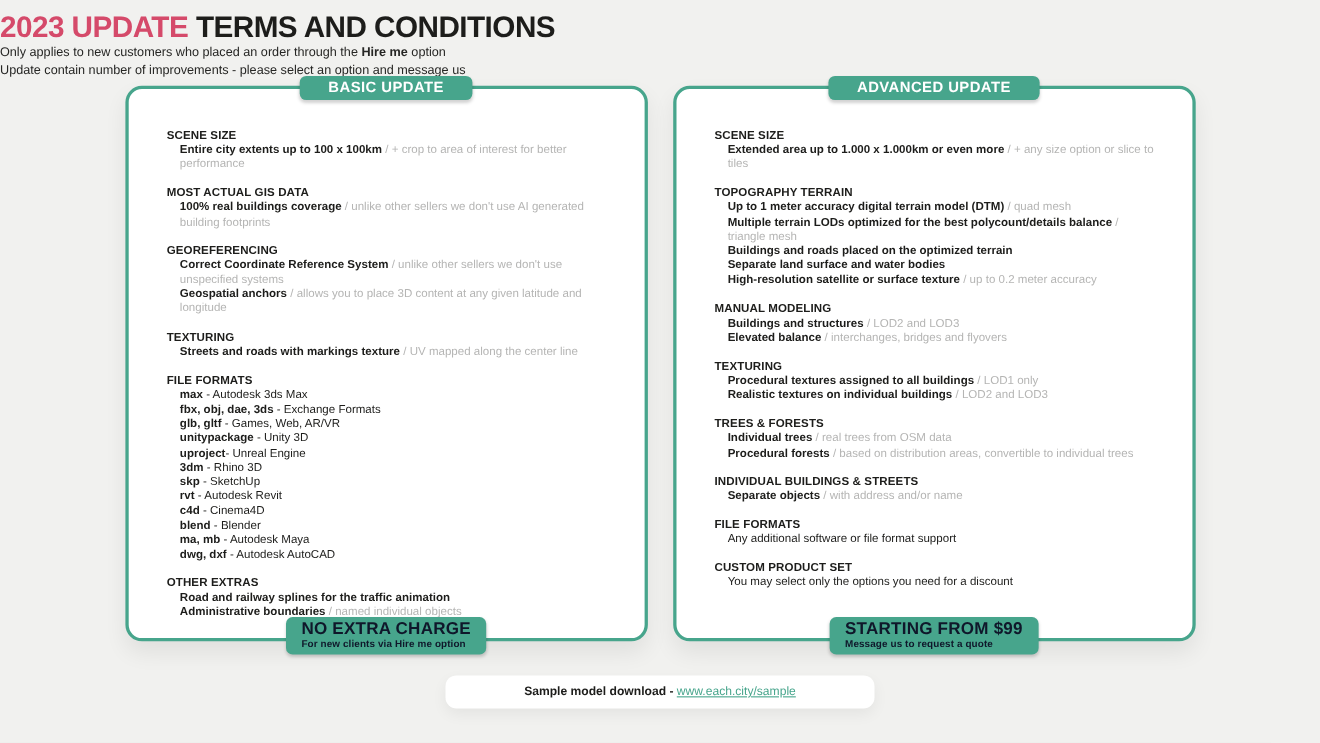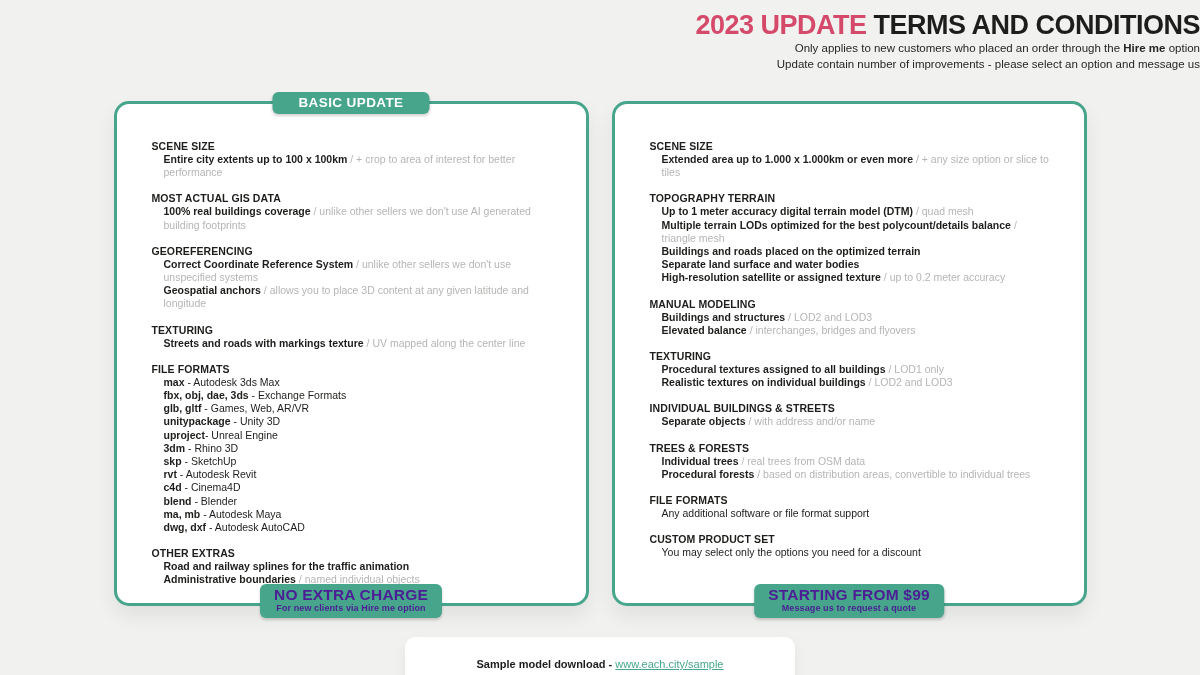--- a/index.html
+++ b/index.html
@@ -12,57 +12,57 @@
   *{box-sizing:border-box}
   html,body{margin:0;padding:0}
   body{background:#e9e9e7}
   .page{
     position:relative;width:1200px;height:675px;margin:0 auto;
     background:var(--bg);
     font-family:"Liberation Sans",sans-serif;color:var(--ink);
     overflow:hidden;
   }
   
-  .header{text-align:right;padding-top:11px}
+  .header{text-align:left;padding-top:11px}
   .title{margin:0;font-size:27px;line-height:29px;font-weight:800;letter-spacing:-0.5px}
   .title .accent{color:var(--pink)}
   .sub{margin:2px 0 0;font-size:11.5px;line-height:13.5px;color:#262624;font-weight:400}
   .sub b{font-weight:700}
   
-  .panels{display:flex;justify-content:center;gap:23px;margin-top:30px}
+  .panels{display:flex;justify-content:center;gap:23px;margin-top:7px}
   .panel{
     position:relative;width:475px;height:505px;background:#ffffff;
     border:3px solid var(--teal);border-radius:15px;
     box-shadow:0 10px 20px rgba(0,0,0,0.07);
   }
   .badge-top{
     position:absolute;top:-12px;left:50%;transform:translateX(-50%);
     background:var(--teal);color:#fff;font-weight:700;font-size:13.5px;
     letter-spacing:0.4px;padding:3px 26px 4px;border-radius:6px;white-space:nowrap;
     box-shadow:0 2px 3px rgba(0,0,0,0.18);
   }
   .badge-bottom{
     position:absolute;bottom:-15px;left:50%;transform:translateX(-50%);
-    background:var(--teal);color:#4c1d95;text-align:center;
+    background:var(--teal);color:#0f172a;
     padding:3px 14px 5px;border-radius:6px;white-space:nowrap;
     box-shadow:0 2px 3px rgba(0,0,0,0.18);
   }
   .badge-bottom .bt{font-size:15.5px;line-height:16px;font-weight:800;letter-spacing:0.2px}
   .badge-bottom .bs{font-size:9px;line-height:10px;font-weight:600;letter-spacing:0.1px}
   .content{padding:36px 34px 0 35px}
   .section{margin-bottom:13px}
   .section h3{margin:0;font-size:10.5px;line-height:13px;font-weight:800;letter-spacing:0.1px}
   .item{font-size:10.5px;line-height:13.2px;padding-left:12px}
   .item .main{font-weight:700}
   .item .plain{font-weight:400}
   .item .note{color:var(--gray);font-weight:400}
   
   .footer-pill{
     margin:31px auto 0;width:fit-content;background:#ffffff;border-radius:10px;
-    padding:21px 72px;font-size:11px;line-height:12px;font-weight:700;
+    padding:9px 72px;font-size:11px;line-height:12px;font-weight:700;
     box-shadow:0 5px 14px rgba(0,0,0,0.06);
   }
   .footer-pill a{color:var(--teal);font-weight:400;text-decoration:underline;cursor:pointer}
 </style>
 </head>
 <body>
 
 <div class="page">
 
   <div class="header">
@@ -114,51 +114,52 @@
             <div class="item"><span class="main">Administrative boundaries</span><span class="note"> / named individual objects</span></div>
           </div>
         </div>
       <div class="badge-bottom">
         <div class="bt">NO EXTRA CHARGE</div>
         <div class="bs">For new clients via Hire me option</div>
       </div>
     </section>
 
     <section class="panel">
+      <div class="badge-top">ADVANCED UPDATE</div>
       <div class="content" id="panel-content-1">
           <div class="section">
             <h3>SCENE SIZE</h3>
             <div class="item"><span class="main">Extended area up to 1.000 x 1.000km or even more</span><span class="note"> / + any size option or slice to tiles</span></div>
           </div>
           <div class="section">
             <h3>TOPOGRAPHY TERRAIN</h3>
             <div class="item"><span class="main">Up to 1 meter accuracy digital terrain model (DTM)</span><span class="note"> / quad mesh</span></div>
             <div class="item"><span class="main">Multiple terrain LODs optimized for the best polycount/details balance</span><span class="note"> / triangle mesh</span></div>
             <div class="item"><span class="main">Buildings and roads placed on the optimized terrain</span></div>
             <div class="item"><span class="main">Separate land surface and water bodies</span></div>
-            <div class="item"><span class="main">High-resolution satellite or assigned texture</span><span class="note"> / up to 0.2 meter accuracy</span></div>
+            <div class="item"><span class="main">High-resolution satellite or surface texture</span><span class="note"> / up to 0.2 meter accuracy</span></div>
           </div>
           <div class="section">
             <h3>MANUAL MODELING</h3>
             <div class="item"><span class="main">Buildings and structures</span><span class="note"> / LOD2 and LOD3</span></div>
             <div class="item"><span class="main">Elevated balance</span><span class="note"> / interchanges, bridges and flyovers</span></div>
           </div>
           <div class="section">
             <h3>TEXTURING</h3>
             <div class="item"><span class="main">Procedural textures assigned to all buildings</span><span class="note"> / LOD1 only</span></div>
             <div class="item"><span class="main">Realistic textures on individual buildings</span><span class="note"> / LOD2 and LOD3</span></div>
           </div>
           <div class="section">
-            <h3>INDIVIDUAL BUILDINGS &amp; STREETS</h3>
-            <div class="item"><span class="main">Separate objects</span><span class="note"> / with address and/or name</span></div>
-          </div>
-          <div class="section">
             <h3>TREES &amp; FORESTS</h3>
             <div class="item"><span class="main">Individual trees</span><span class="note"> / real trees from OSM data</span></div>
             <div class="item"><span class="main">Procedural forests</span><span class="note"> / based on distribution areas, convertible to individual trees</span></div>
+          </div>
+          <div class="section">
+            <h3>INDIVIDUAL BUILDINGS &amp; STREETS</h3>
+            <div class="item"><span class="main">Separate objects</span><span class="note"> / with address and/or name</span></div>
           </div>
           <div class="section">
             <h3>FILE FORMATS</h3>
             <div class="item"><span class="plain">Any additional software or file format support</span></div>
           </div>
           <div class="section">
             <h3>CUSTOM PRODUCT SET</h3>
             <div class="item"><span class="plain">You may select only the options you need for a discount</span></div>
           </div>
         </div>

